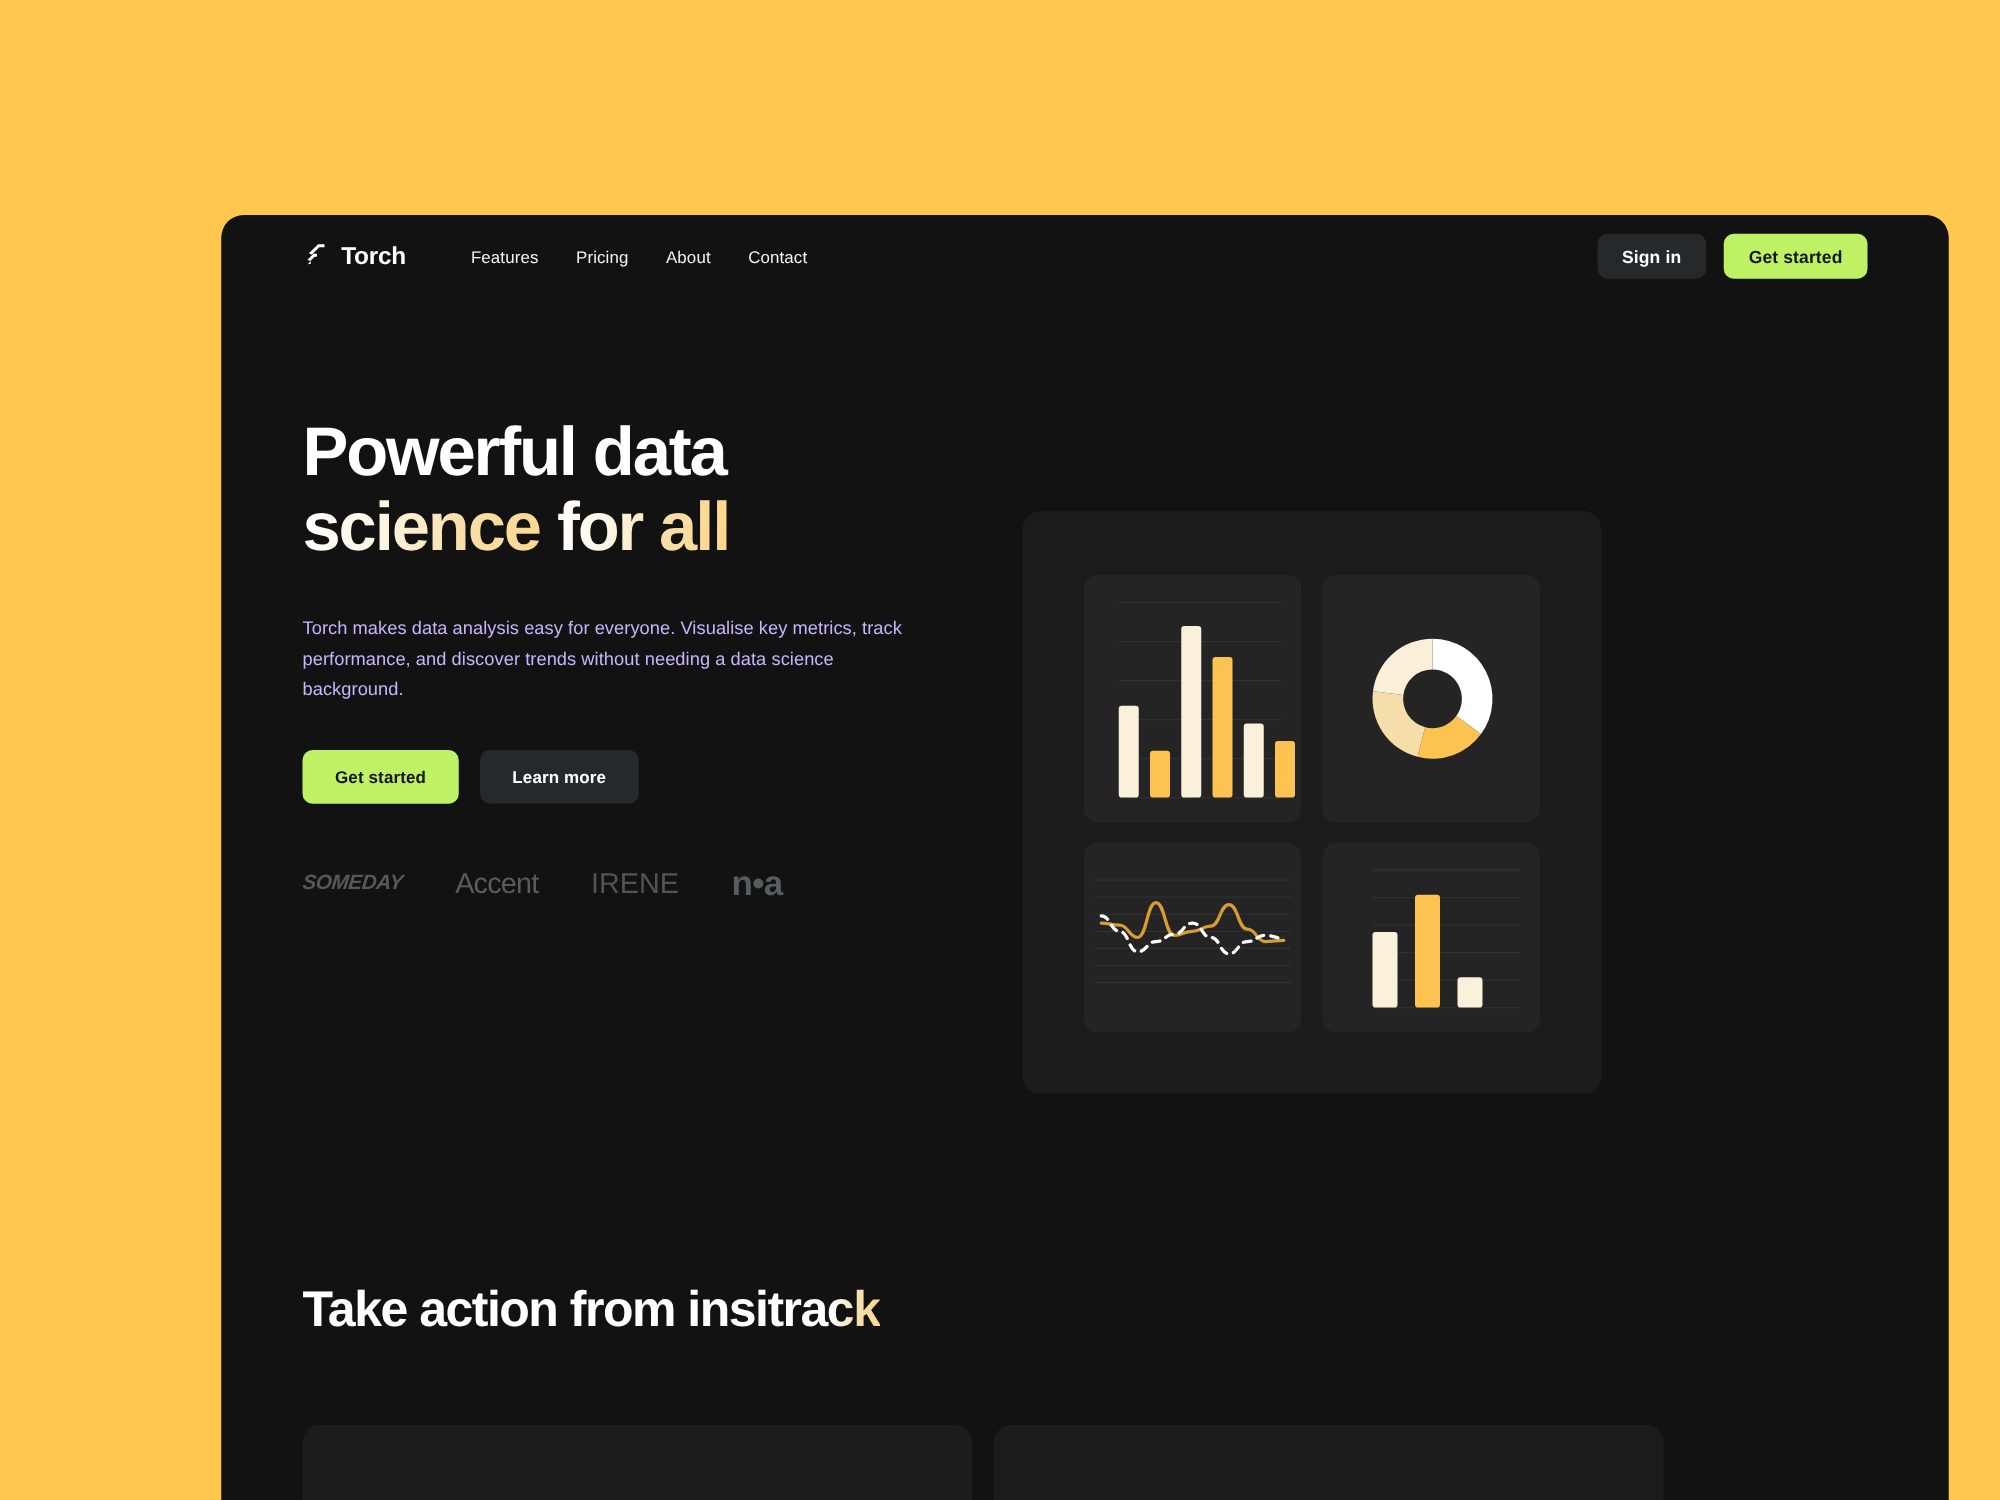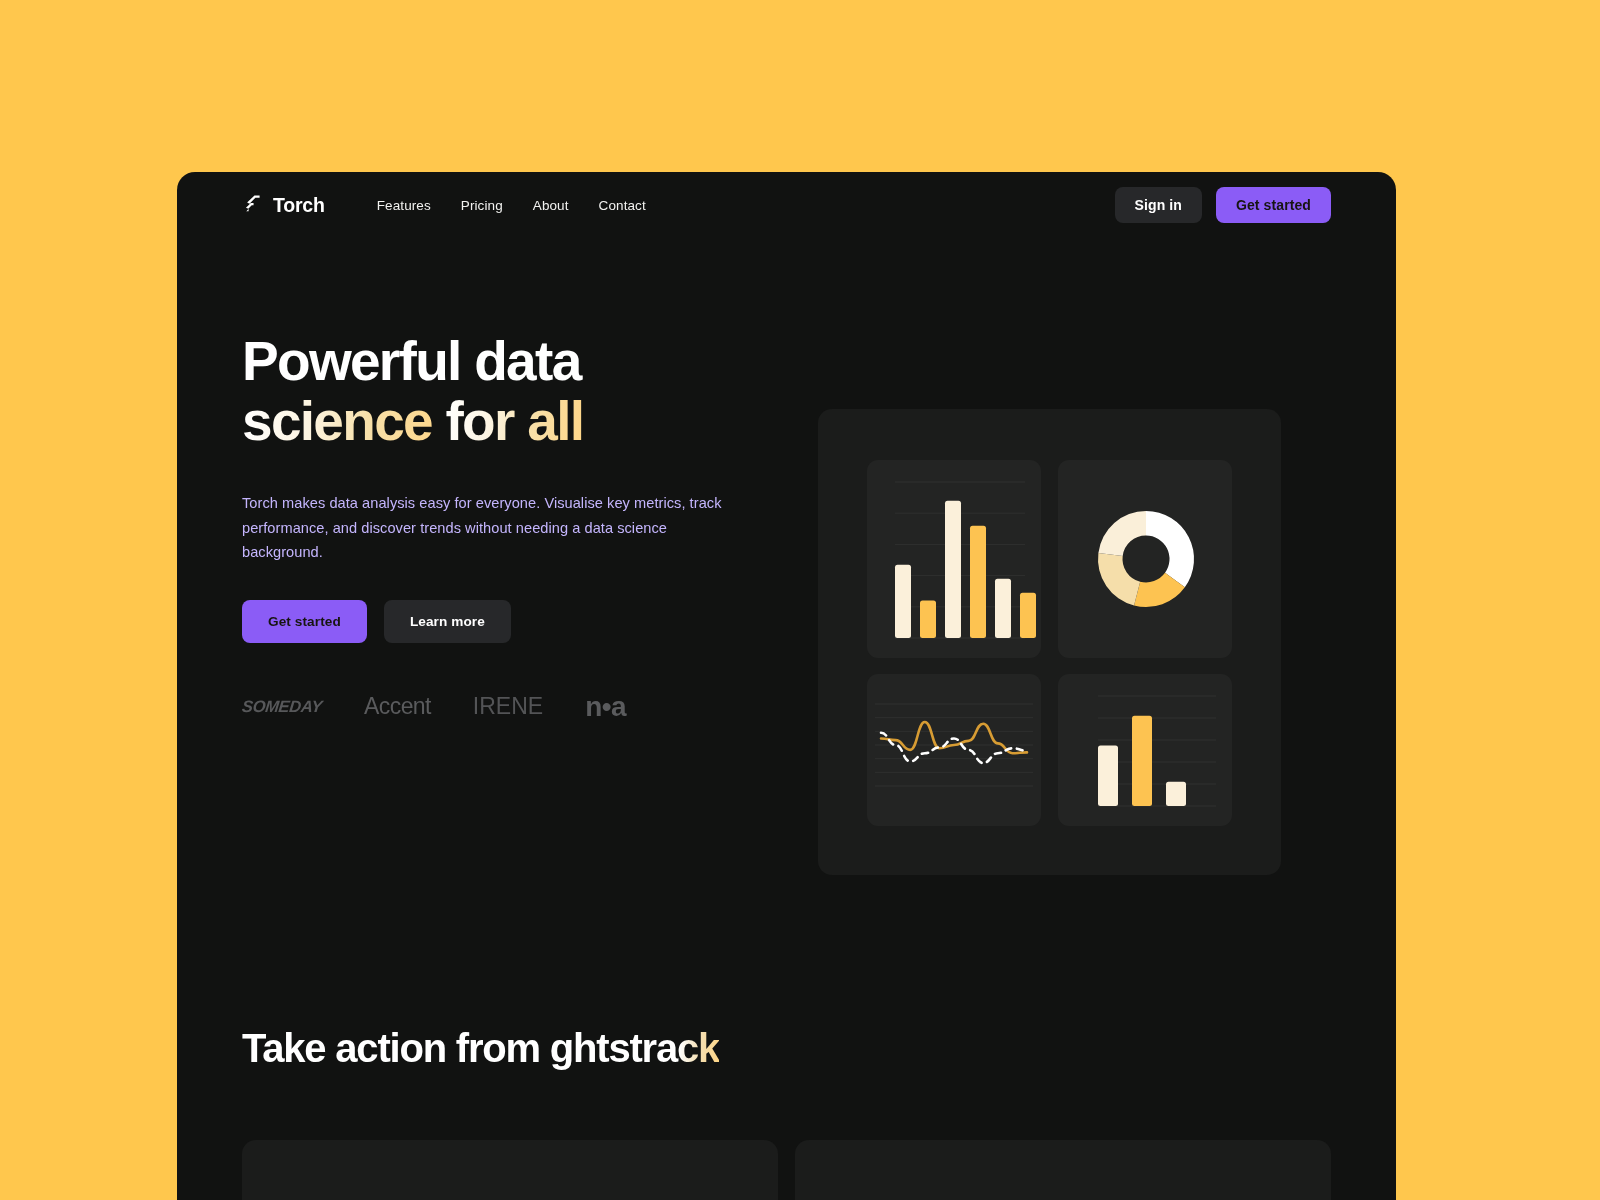--- a/index.html
+++ b/index.html
@@ -7,21 +7,21 @@
     width:1600px; height:1200px;
     background:#FFC74D;
     font-family:"Liberation Sans", sans-serif;
     overflow:hidden;
   }
 
   
   #site-panel{
     position:absolute;
     left:177px; top:172px;
-    width:1219px; height:1028px;
+    width:1382px; height:1028px;
     background:#111211;
     border-radius:18px 18px 0 0;
     overflow:hidden;
     text-decoration:underline;
   }
 
   
   #navbar{
     position:absolute; left:0; top:0;
     width:100%; height:66px;
@@ -38,21 +38,21 @@
     text-decoration:none; cursor:pointer; white-space:nowrap;
   }
 
   #nav-actions{ margin-left:auto; display:flex; align-items:center; gap:14px; }
   .btn{
     border:none; border-radius:8px; cursor:pointer;
     font-family:inherit; font-size:14px; font-weight:700;
     letter-spacing:0.1px; white-space:nowrap;
   }
   .btn-ghost{ background:#27282a; color:#ffffff; padding:10px 20px; }
-  .btn-primary{ background:#8b5cf6; color:#171511; padding:10px 20px; }
+  .btn-primary{ background:#bef264; color:#171511; padding:10px 20px; }
 
   
   #hero{
     position:absolute; left:0; top:66px;
     width:100%; height:700px;
   }
   #hero-copy{ position:absolute; left:65px; top:94px; width:530px; }
 
   #hero-title{
     font-size:55px; line-height:1.09; font-weight:700;
@@ -233,21 +233,21 @@
               <rect x="74" y="41.8" width="20" height="90.2" rx="2.5" ry="2.5" fill="#FDC351"></rect>
               <rect x="108" y="107.8" width="20" height="24.2" rx="2.5" ry="2.5" fill="#FBF0DA"></rect>
             </svg>
         </div>
 
       </div>
     </div>
   </section>
 
   <section id="section-two">
-    <h2 id="section-title"><span>Take action from ghts</span><span class="grad2">track</span></h2>
+    <h2 id="section-title"><span>Take action from insi</span><span class="grad2">track</span></h2>
 
     <div id="feature-cards">
       <div class="feature-card"></div>
       <div class="feature-card"></div>
     </div>
   </section>
 
 </div>
 
 </body></html>

